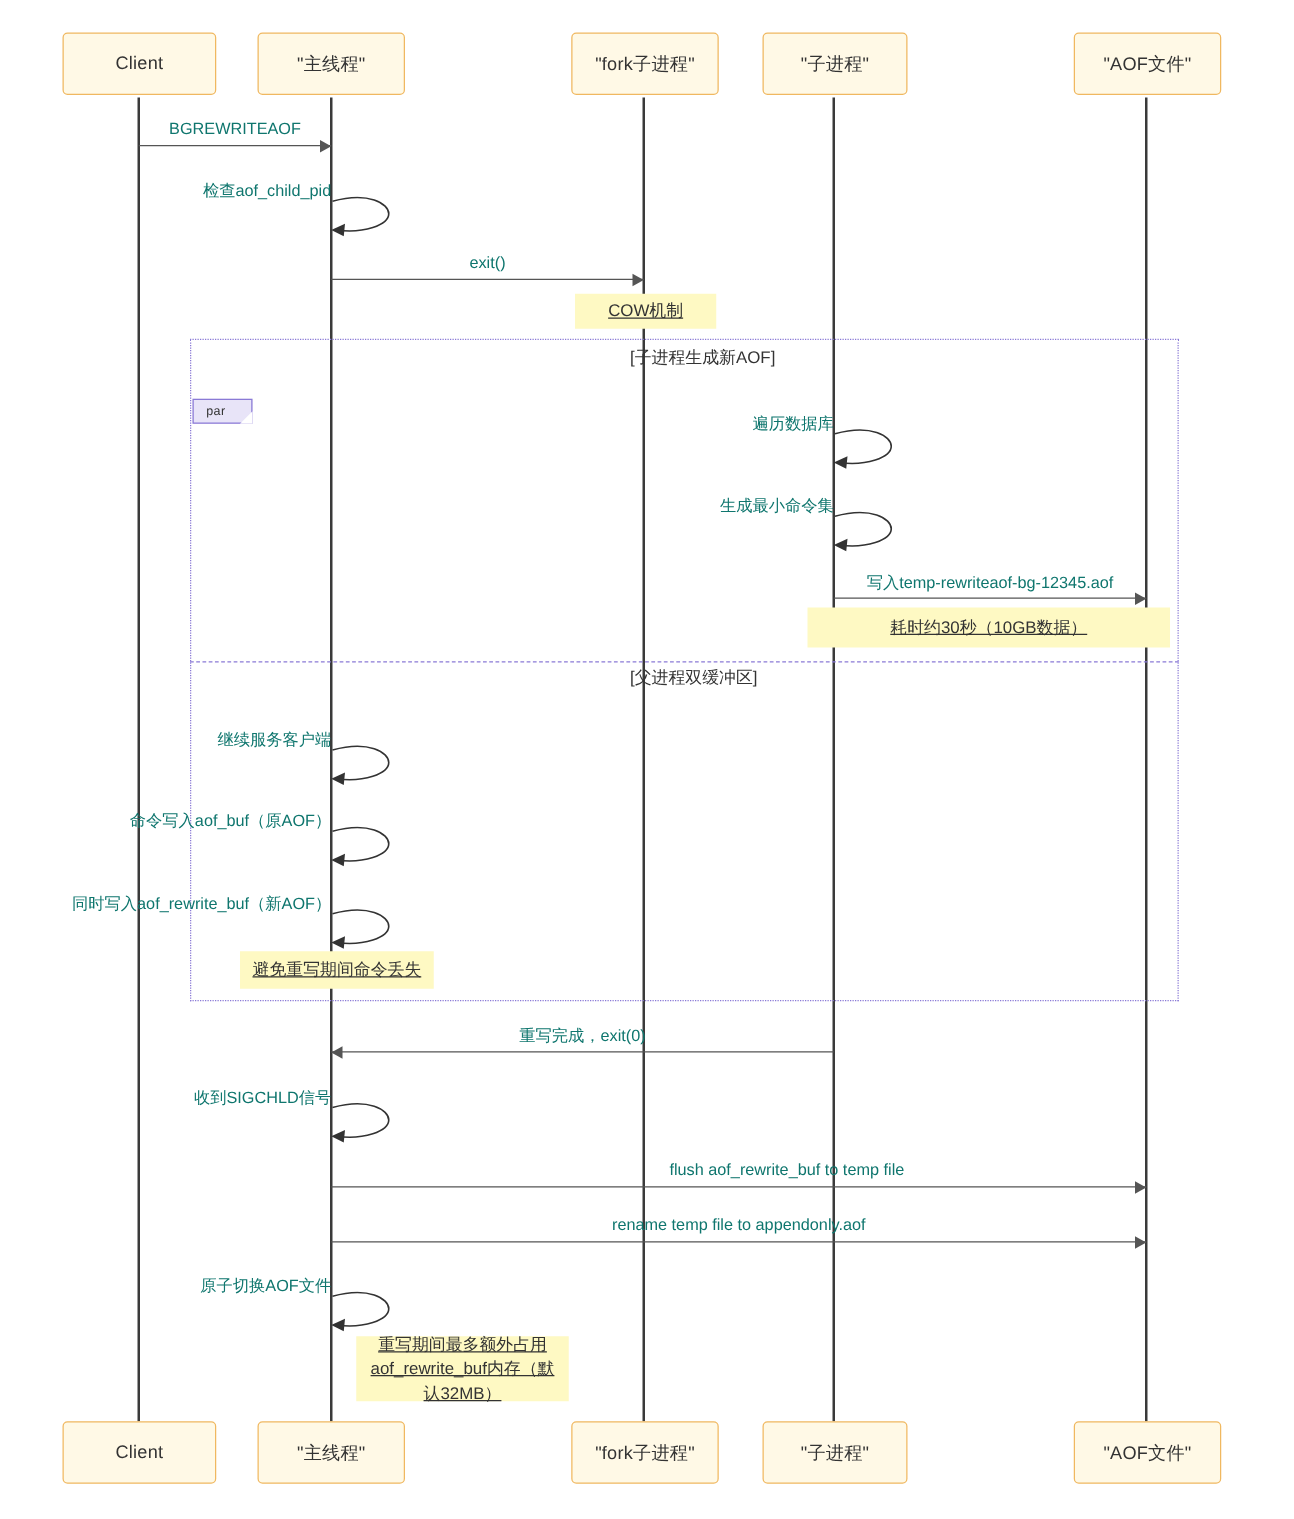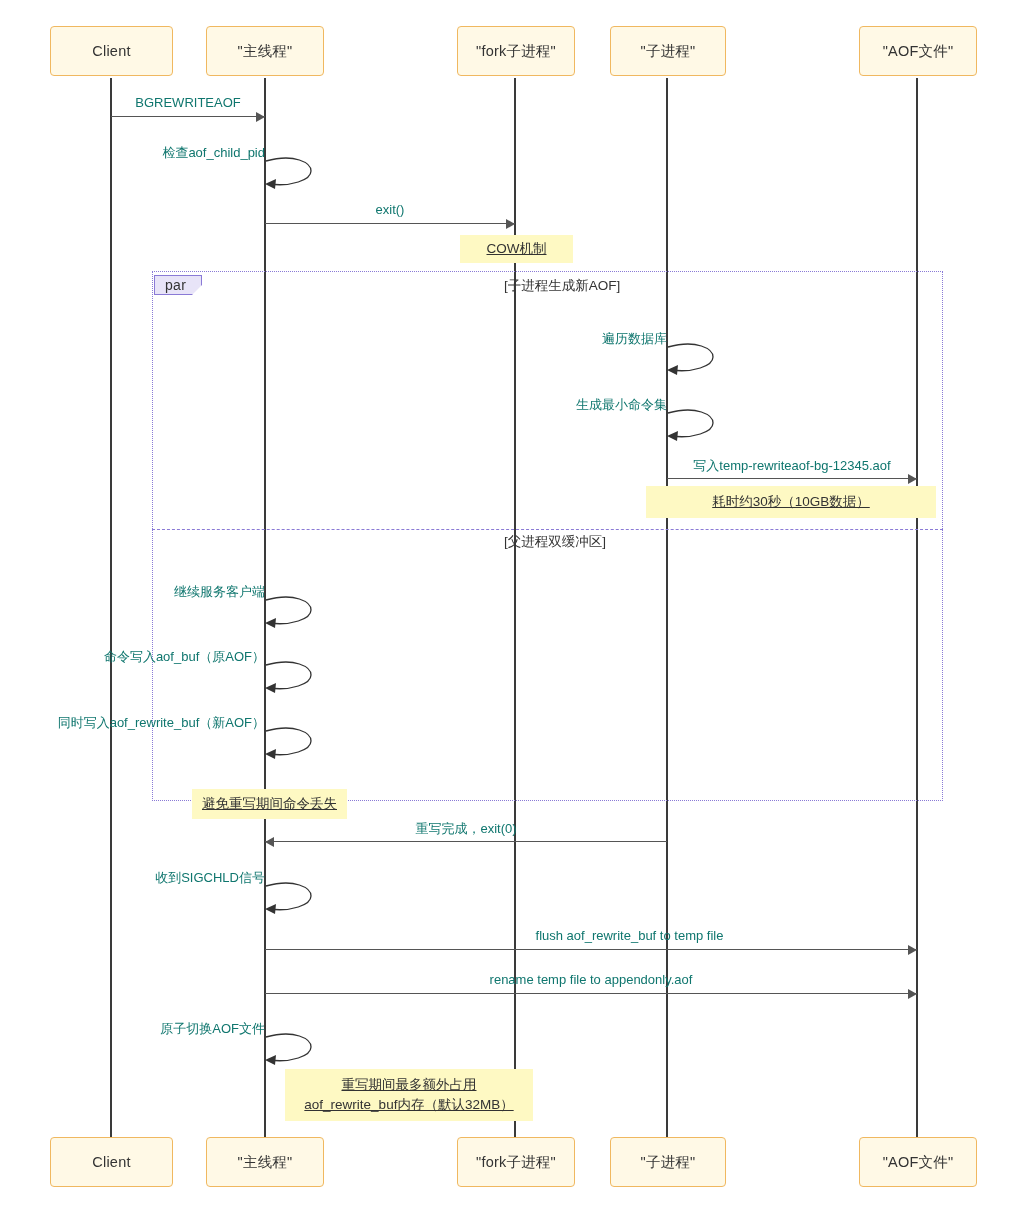--- a/index.html
+++ b/index.html
@@ -83,26 +83,27 @@
   }
   .frag-divider {
     position: absolute;
     border-top: 1.6px dashed #8a7ad6;
   }
   .frag-tag {
     position: absolute;
     box-sizing: border-box;
     background: #e8e4f8;
     border: 1.3px solid #8a7ad6;
-    font-size: 14px;
+    font-size: 10px;
     color: #333333;
     display: flex;
     align-items: center;
     padding-left: 10px;
     letter-spacing: .3px;
+    margin-top: 44px;
   }
   .frag-tag::after {
     content: "";
     position: absolute;
     right: -1px; bottom: -1px;
     width: 0; height: 0;
     border-bottom: 10px solid #ffffff;
     border-left: 10px solid transparent;
   }
   .frag-cond {
@@ -179,22 +180,22 @@
     <div class="msg-line" style="left: 265px; top: 993px; width: 652px;"></div>
     <div class="arrow-head right" style="left: 908px; top: 988.6px;"></div>
     <div class="msg-label" style="left: 265px; top: 972px; width: 652px;">rename temp file to appendonly.aof</div>
     <svg class="selfloop" width="56" height="40" style="left: 265px; top: 1033px;">
       <path d="M1,4 C30,-4 46,6 46,14 C46,23 26,30 4,27" fill="none" stroke="#333333" stroke-width="1.3"></path>
       <polygon points="0,27 11,22 10,32" fill="#333333"></polygon>
     </svg>
     <div class="msg-label" style="left: -35px; top: 1020px; width: 300px; text-align: right; padding-right: 0px;">原子切换AOF文件</div>
     <div class="note" style="left: 460px; top: 235px; width: 113px; height: 28px;">COW机制</div>
     <div class="note" style="left: 646px; top: 486px; width: 290px; height: 32px;">耗时约30秒（10GB数据）</div>
-    <div class="note" style="left: 192px; top: 761px; width: 155px; height: 30px; margin-top: 28px;">避免重写期间命令丢失</div>
-    <div class="note" style="left: 285px; top: 1069px; width: 248px; height: 52px;">重写期间最多额外占用
+    <div class="note" style="left: 192px; top: 761px; width: 155px; height: 30px;">避免重写期间命令丢失</div>
+    <div class="note" style="left: 285px; top: 1069px; width: 170px; height: 52px;">重写期间最多额外占用
 aof_rewrite_buf内存（默认32MB）</div>
     <div class="actor-box" style="left: 50px; top: 26px; width: 123px; height: 50px;">
       <span>Client</span>
     </div>
     <div class="actor-box" style="left: 206px; top: 26px; width: 118px; height: 50px;">
       <span>"主线程"</span>
     </div>
     <div class="actor-box" style="left: 457px; top: 26px; width: 118px; height: 50px;">
       <span>"fork子进程"</span>
     </div>

